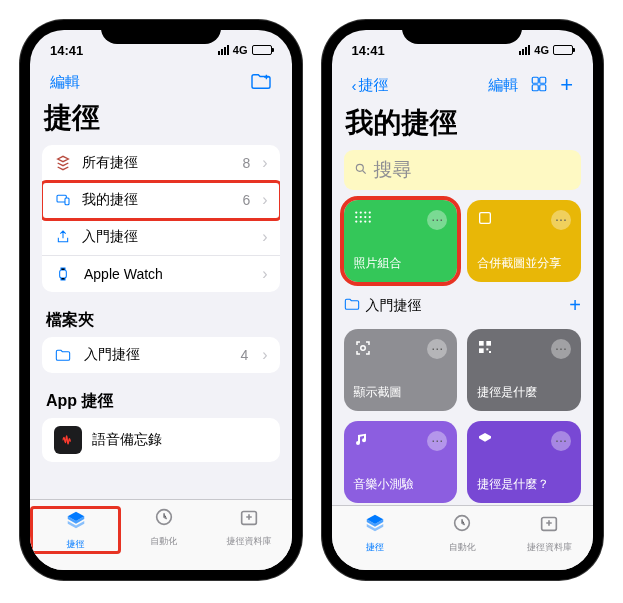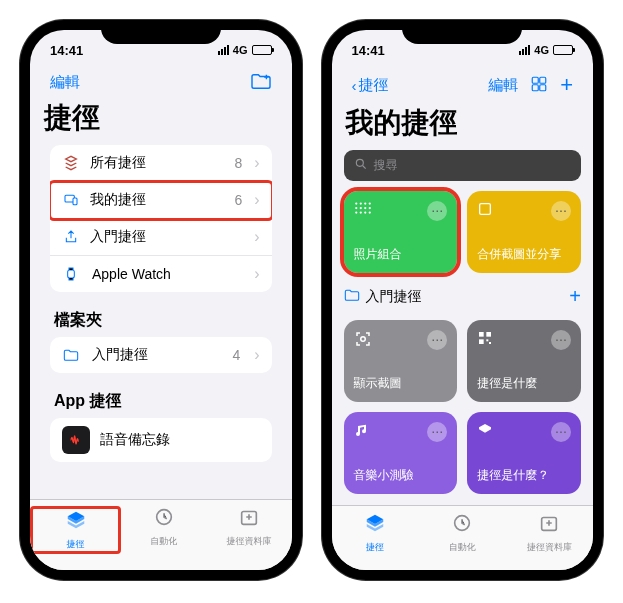--- a/index.html
+++ b/index.html
@@ -74,21 +74,21 @@
       color: #007aff;
     }
     .nav-left, .nav-right { display: flex; align-items: center; gap: 12px; }
     .nav-back { display: flex; align-items: center; gap: 2px; }
     .title {
       font-size: 28px;
       font-weight: 700;
       padding: 2px 14px 8px;
       color: #000;
     }
-    .content { flex: 1; overflow: hidden; padding: 0 20px; }
+    .content { flex: 1; overflow: hidden; padding: 0 12px; }
     .list-group {
       background: #fff;
       border-radius: 10px;
       margin-bottom: 14px;
       overflow: hidden;
     }
     .section-header {
       font-size: 16px;
       font-weight: 600;
       color: #000;
@@ -137,29 +137,29 @@
       gap: 2px;
       font-size: 9px;
       color: #8e8e93;
     }
     .tab.active { color: #007aff; }
     .tab-icon { font-size: 18px; }
     .shortcut-highlight { border: 3px solid #e73323; border-radius: 4px; padding: 0; }
 
     
     .search-bar {
-      background: #404040;
+      background: #fef9c3;
       border-radius: 9px;
       padding: 7px 10px;
       margin: 0 12px 10px;
       display: flex;
       align-items: center;
       gap: 6px;
       color: #8e8e93;
-      font-size: 12px;
+      font-size: 19px;
     }
     .grid-wrap { padding: 0 12px; display:flex; flex-direction:column; gap:10px; }
     .card-row { display: flex; gap: 10px; }
     .card {
       flex: 1;
       height: 82px;
       border-radius: 14px;
       padding: 10px;
       display: flex;
       flex-direction: column;

